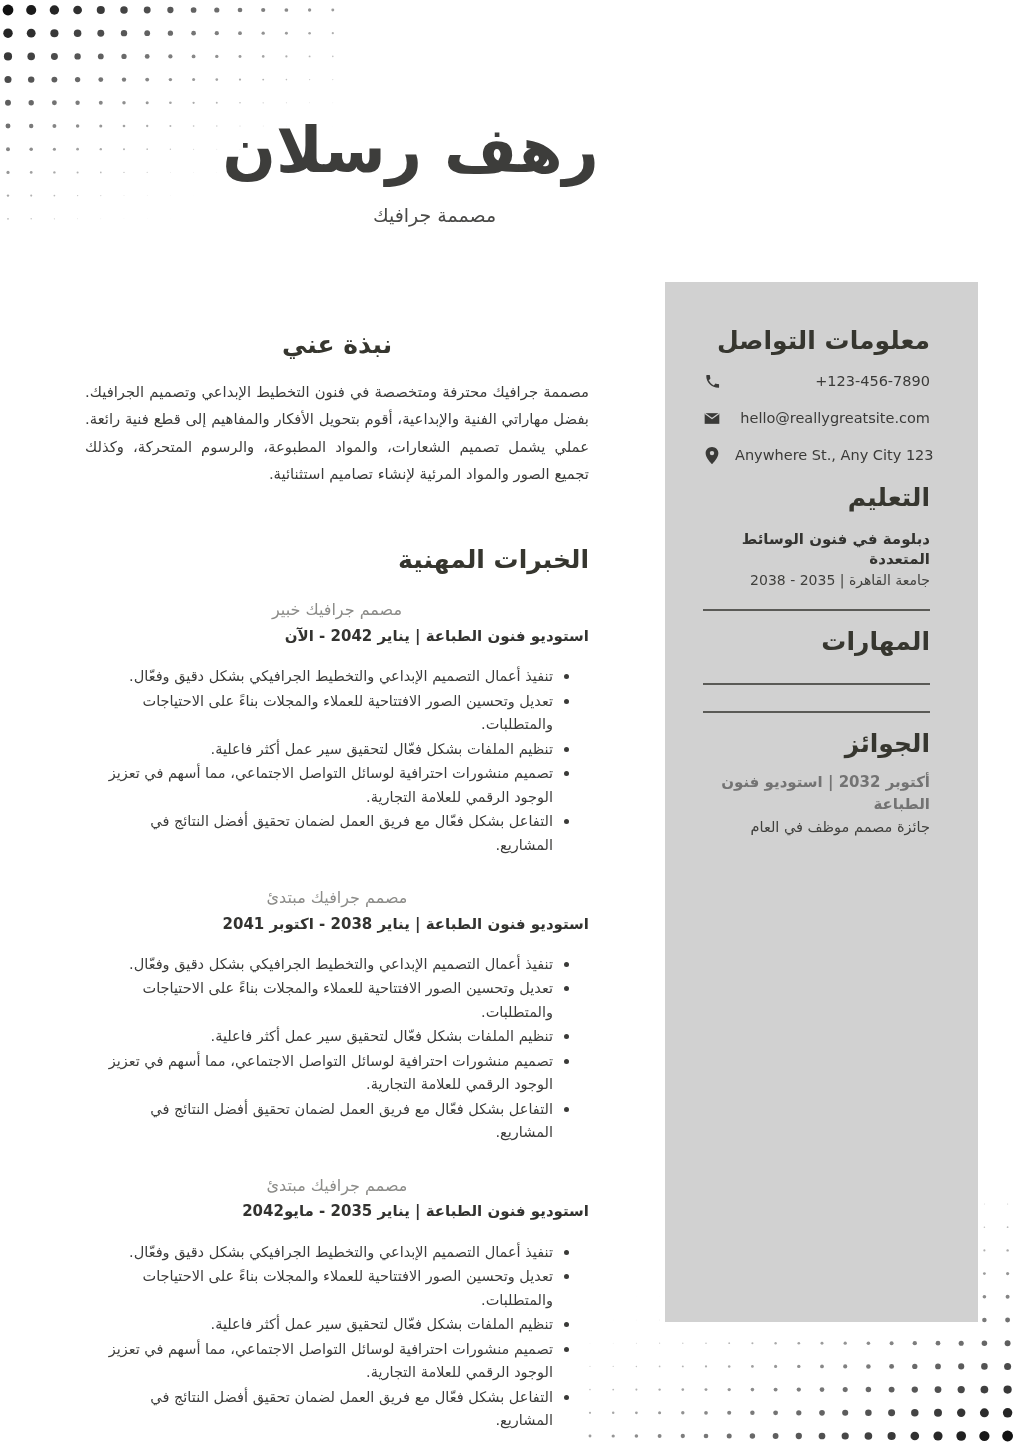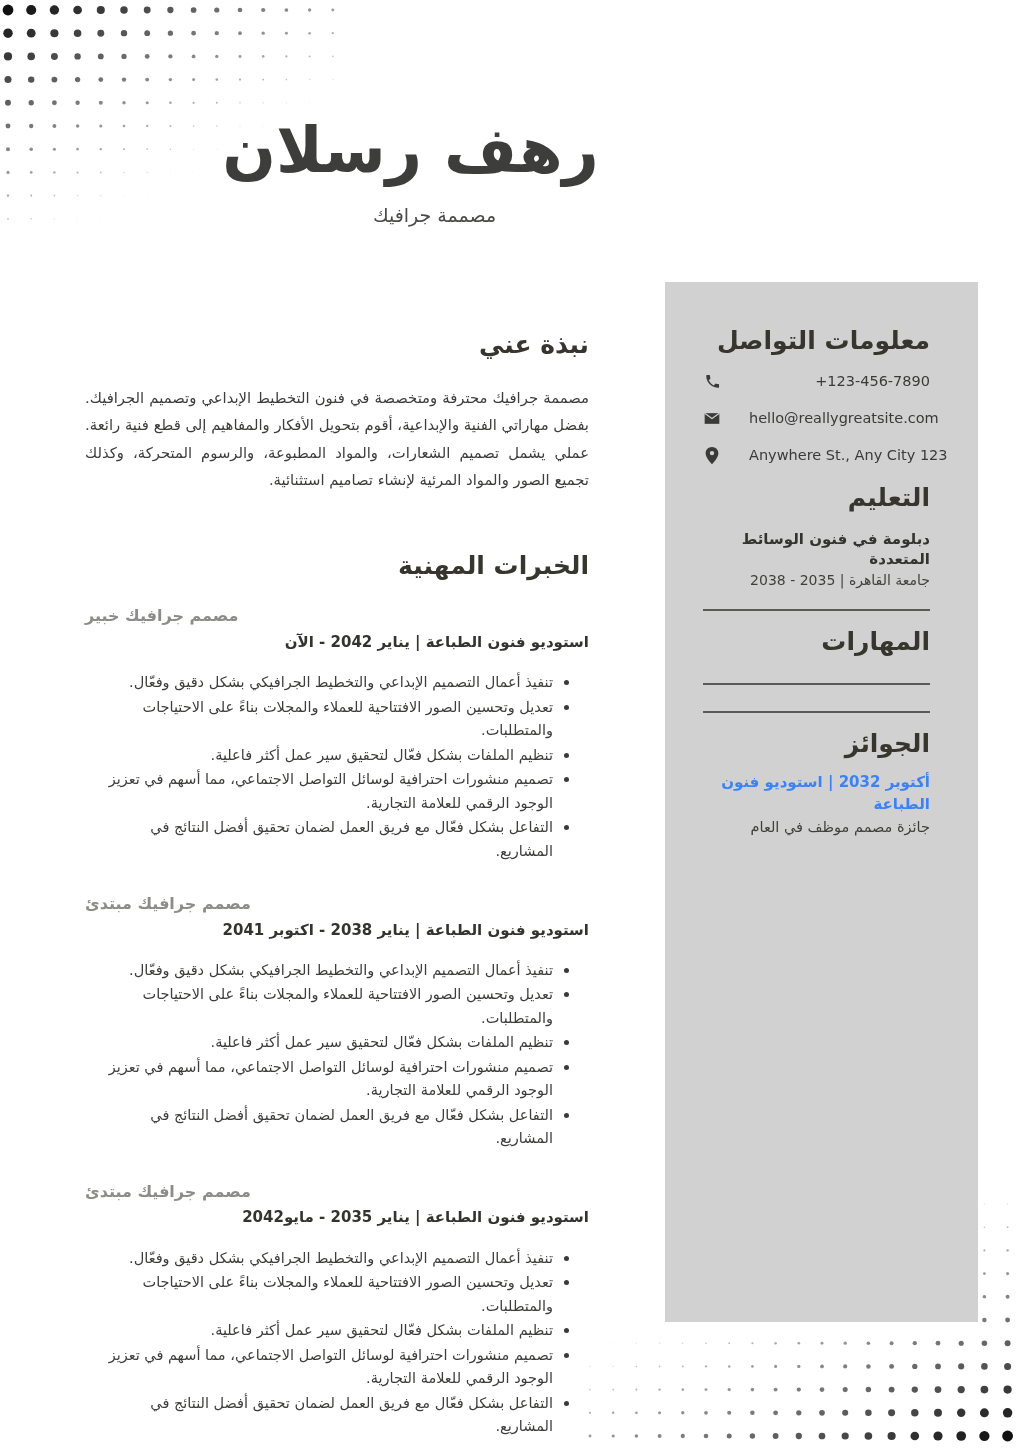--- a/index.html
+++ b/index.html
@@ -83,21 +83,21 @@
     box-sizing: border-box;
     padding: 56px 48px 0 38px;
   }
 
   .contact-row {
     display: flex;
     flex-direction: row-reverse;
     align-items: center;
     justify-content: flex-start;
     margin-bottom: 19px;
-    gap: 28px;
+    gap: 14px;
   }
   .contact-icon {
     width: 18px;
     height: 18px;
     flex: 0 0 18px;
     display: flex;
     align-items: center;
     justify-content: center;
     color: #3a3a38;
   }
@@ -153,21 +153,21 @@
     top: 10px;
     width: 5px;
     height: 5px;
     background: #3a3a38;
     border-radius: 50%;
   }
 
   .award-line1 {
     font-size: 15px;
     font-weight: 700;
-    color: #3b82f6;
+    color: #737373;
     text-align: right;
     line-height: 1.5;
   }
   .award-line2 {
     font-size: 14.5px;
     color: #3f3f3c;
     text-align: right;
     line-height: 1.6;
   }
 
@@ -186,23 +186,23 @@
     line-height: 1.85;
     color: #3c3c3a;
     text-align: justify;
     text-justify: inter-word;
     margin: 0;
   }
 
   .exp-entry { margin-bottom: 22px; }
   .exp-role {
     font-size: 16px;
-    font-weight: 700;
+    font-weight: 400;
     color: #8c8c89;
-    text-align: left;
+    text-align: center;
     line-height: 1.6;
   }
   .exp-meta {
     font-size: 15px;
     font-weight: 700;
     color: #333330;
     text-align: right;
     line-height: 1.75;
     margin-bottom: 4px;
   }
@@ -690,21 +690,21 @@
         <div class="award-line1">أكتوبر 2032  |  استوديو فنون الطباعة</div>
         <div class="award-line2">جائزة مصمم موظف في العام</div>
       </div>
     </div>
 
   </div>
 
   <div id="main-col">
 
     <div id="about-block">
-      <div class="section-heading" style="margin-bottom:24px;">نبذة عني</div>
+      <div class="section-heading" style="margin-bottom:18px;text-align:center;">نبذة عني</div>
       <p id="about-text">مصممة جرافيك محترفة ومتخصصة في فنون التخطيط الإبداعي وتصميم الجرافيك. بفضل مهاراتي الفنية والإبداعية، أقوم بتحويل الأفكار والمفاهيم إلى قطع فنية رائعة. عملي يشمل تصميم الشعارات، والمواد المطبوعة، والرسوم المتحركة، وكذلك تجميع الصور والمواد المرئية لإنشاء تصاميم استثنائية.</p>
     </div>
 
     <div>
       <div class="section-heading" style="margin-bottom:22px;">الخبرات المهنية</div>
 
       <div class="exp-entry">
         <div class="exp-role">مصمم جرافيك خبير</div>
         <div class="exp-meta">استوديو فنون الطباعة   |   يناير 2042 - الآن</div>
         <ul class="exp-list">

